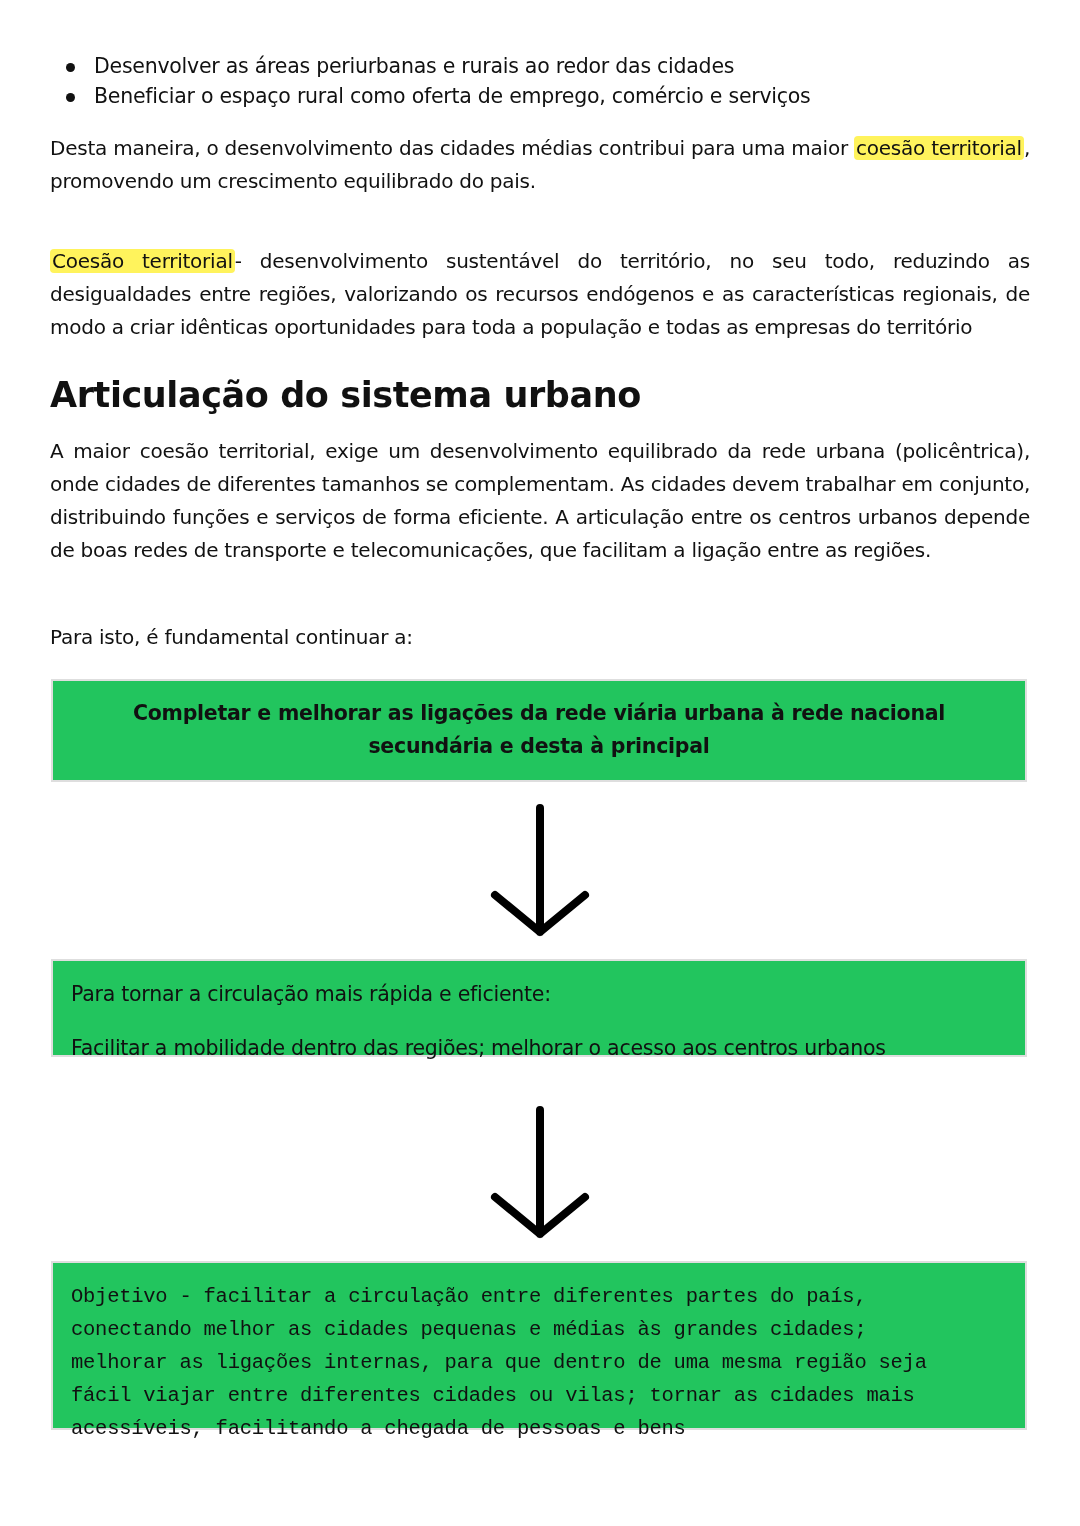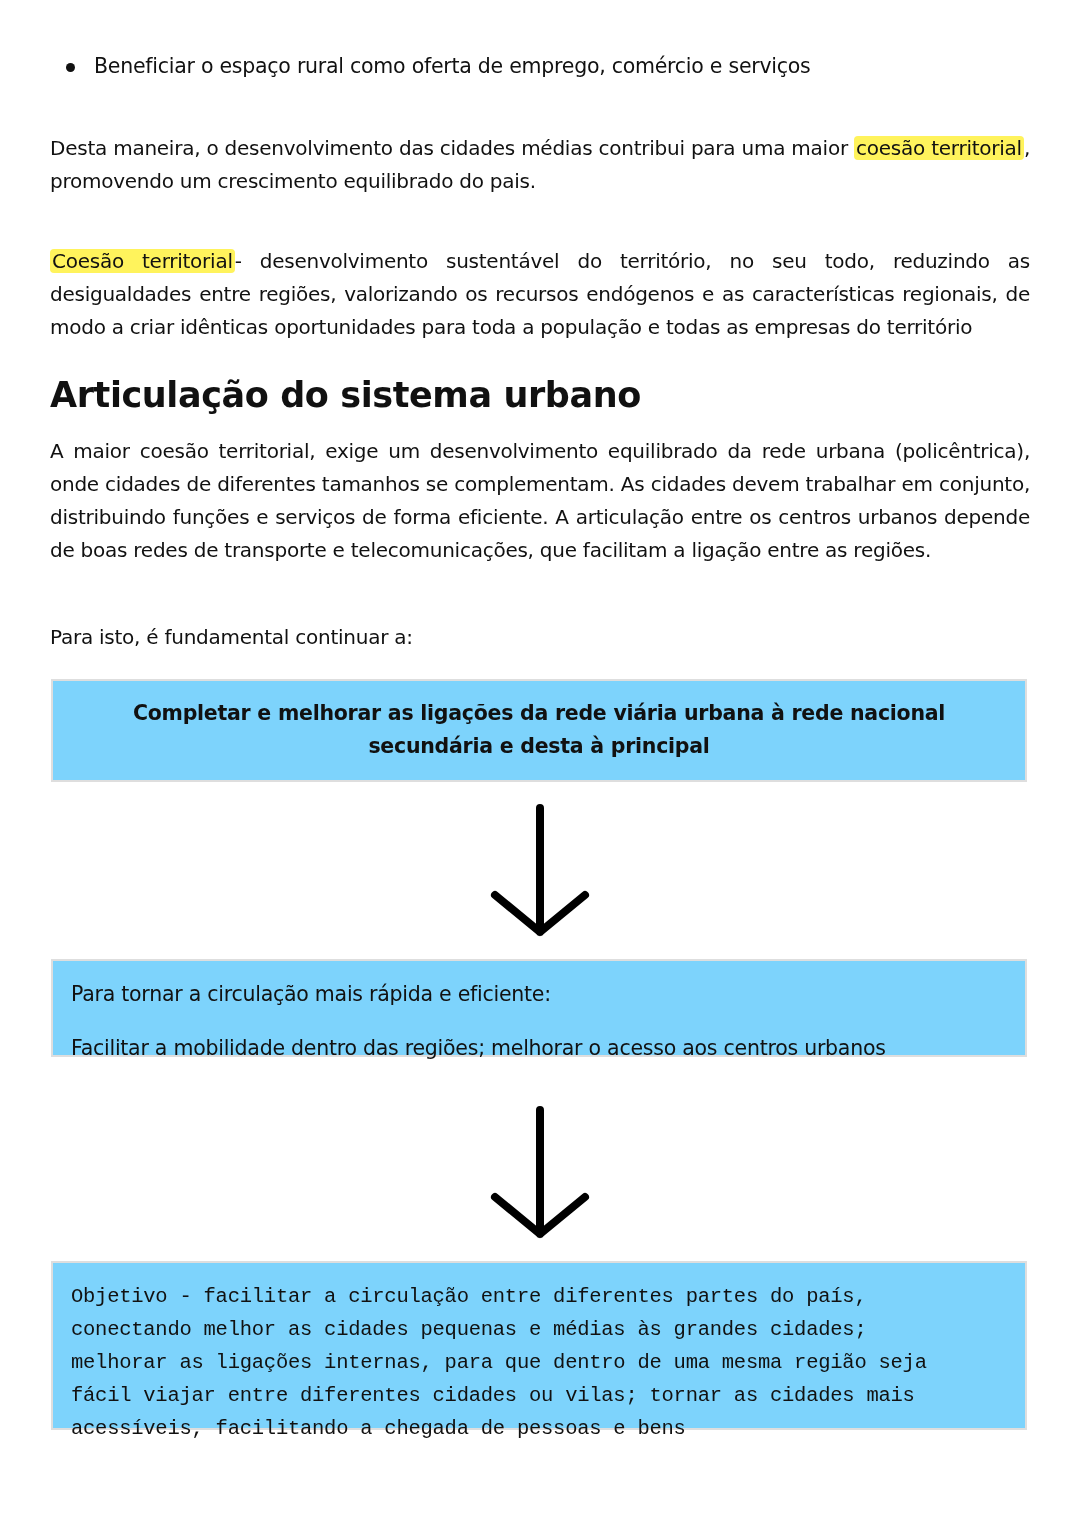--- a/index.html
+++ b/index.html
@@ -6,28 +6,29 @@
   body {
     width: 1080px; height: 1526px; position: relative; overflow: hidden;
     font-family: "DejaVu Sans", sans-serif; color: #111111;
   }
   .bullets { position: absolute; left: 66px; top: 51px; margin: 0; padding: 0; list-style: none; }
   .bullets li { position: relative; padding-left: 28px; font-size: 20.5px; line-height: 30px; letter-spacing: -0.25px; }
   .bullets li .dot { position: absolute; left: 0; top: 12px; width: 9px; height: 9px; border-radius: 50%; background: #111; }
   .para { position: absolute; left: 50px; width: 980px; font-size: 20px; line-height: 33px; text-align: justify; margin: 0; letter-spacing: -0.25px; }
   .hl { background: #fff35c; border-radius: 4px; padding: 0 2px; }
   .heading { position: absolute; left: 50px; top: 375px; font-size: 35px; font-weight: bold; margin: 0; letter-spacing: -0.4px; }
-  .box { position: absolute; left: 51px; width: 976px; border: 2px solid #dedede; background: #7dd3fc; box-sizing: border-box; }
+  .box { position: absolute; left: 51px; width: 976px; border: 2px solid #dedede; background: #22c55e; box-sizing: border-box; }
   .box .t { font-size: 20.5px; line-height: 33px; letter-spacing: -0.25px; }
   .arrow { position: absolute; left: 490px; width: 100px; }
 </style>
 </head>
 <body>
 
 <ul class="bullets">
+  <li><span class="dot"></span><span>Desenvolver as áreas periurbanas e rurais ao redor das cidades</span></li>
   <li><span class="dot"></span><span>Beneficiar o espaço rural como oferta de emprego, comércio e serviços</span></li>
 </ul>
 
 <p class="para" style="top:132px;">
   <span>Desta maneira, o desenvolvimento das cidades médias contribui para uma maior </span><span class="hl">coesão territorial</span><span>, promovendo um crescimento equilibrado do pais.</span>
 </p>
 
 <p class="para" style="top:220px;margin-top:25px;">
   <span class="hl">Coesão territorial</span><span>- desenvolvimento sustentável do território, no seu todo, reduzindo as desigualdades entre regiões, valorizando os recursos endógenos e as características regionais, de modo a criar idênticas oportunidades para toda a população e todas as empresas do território</span>
 </p>

